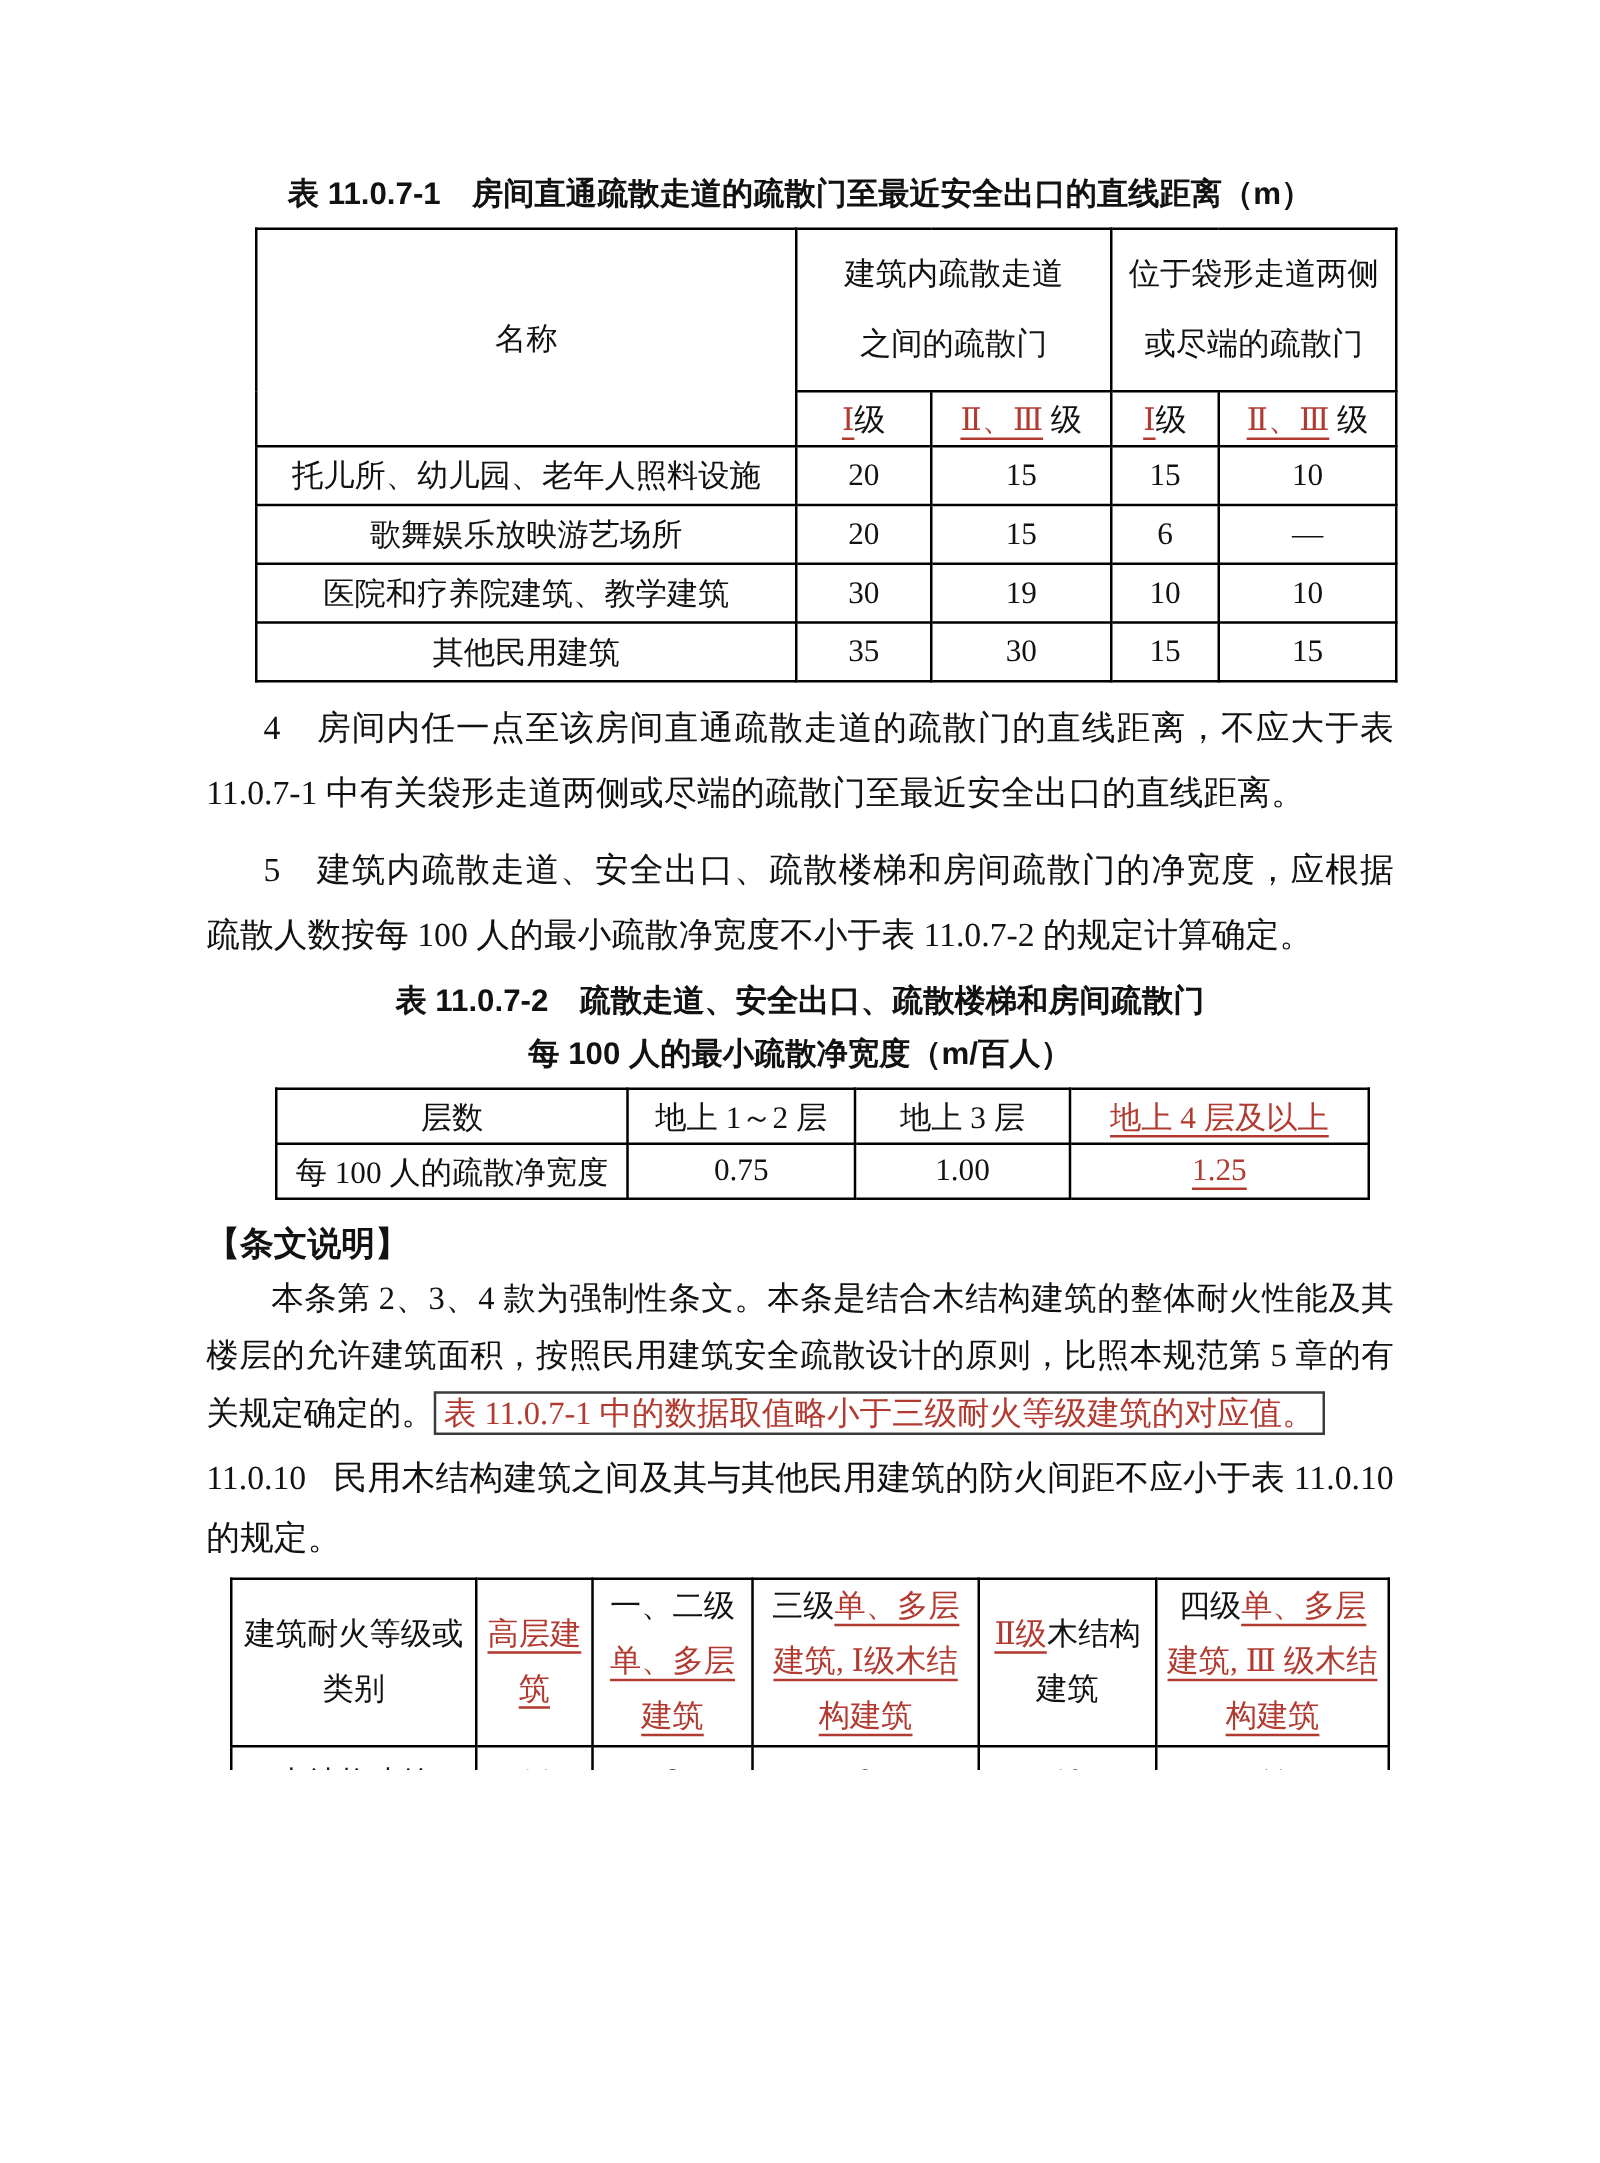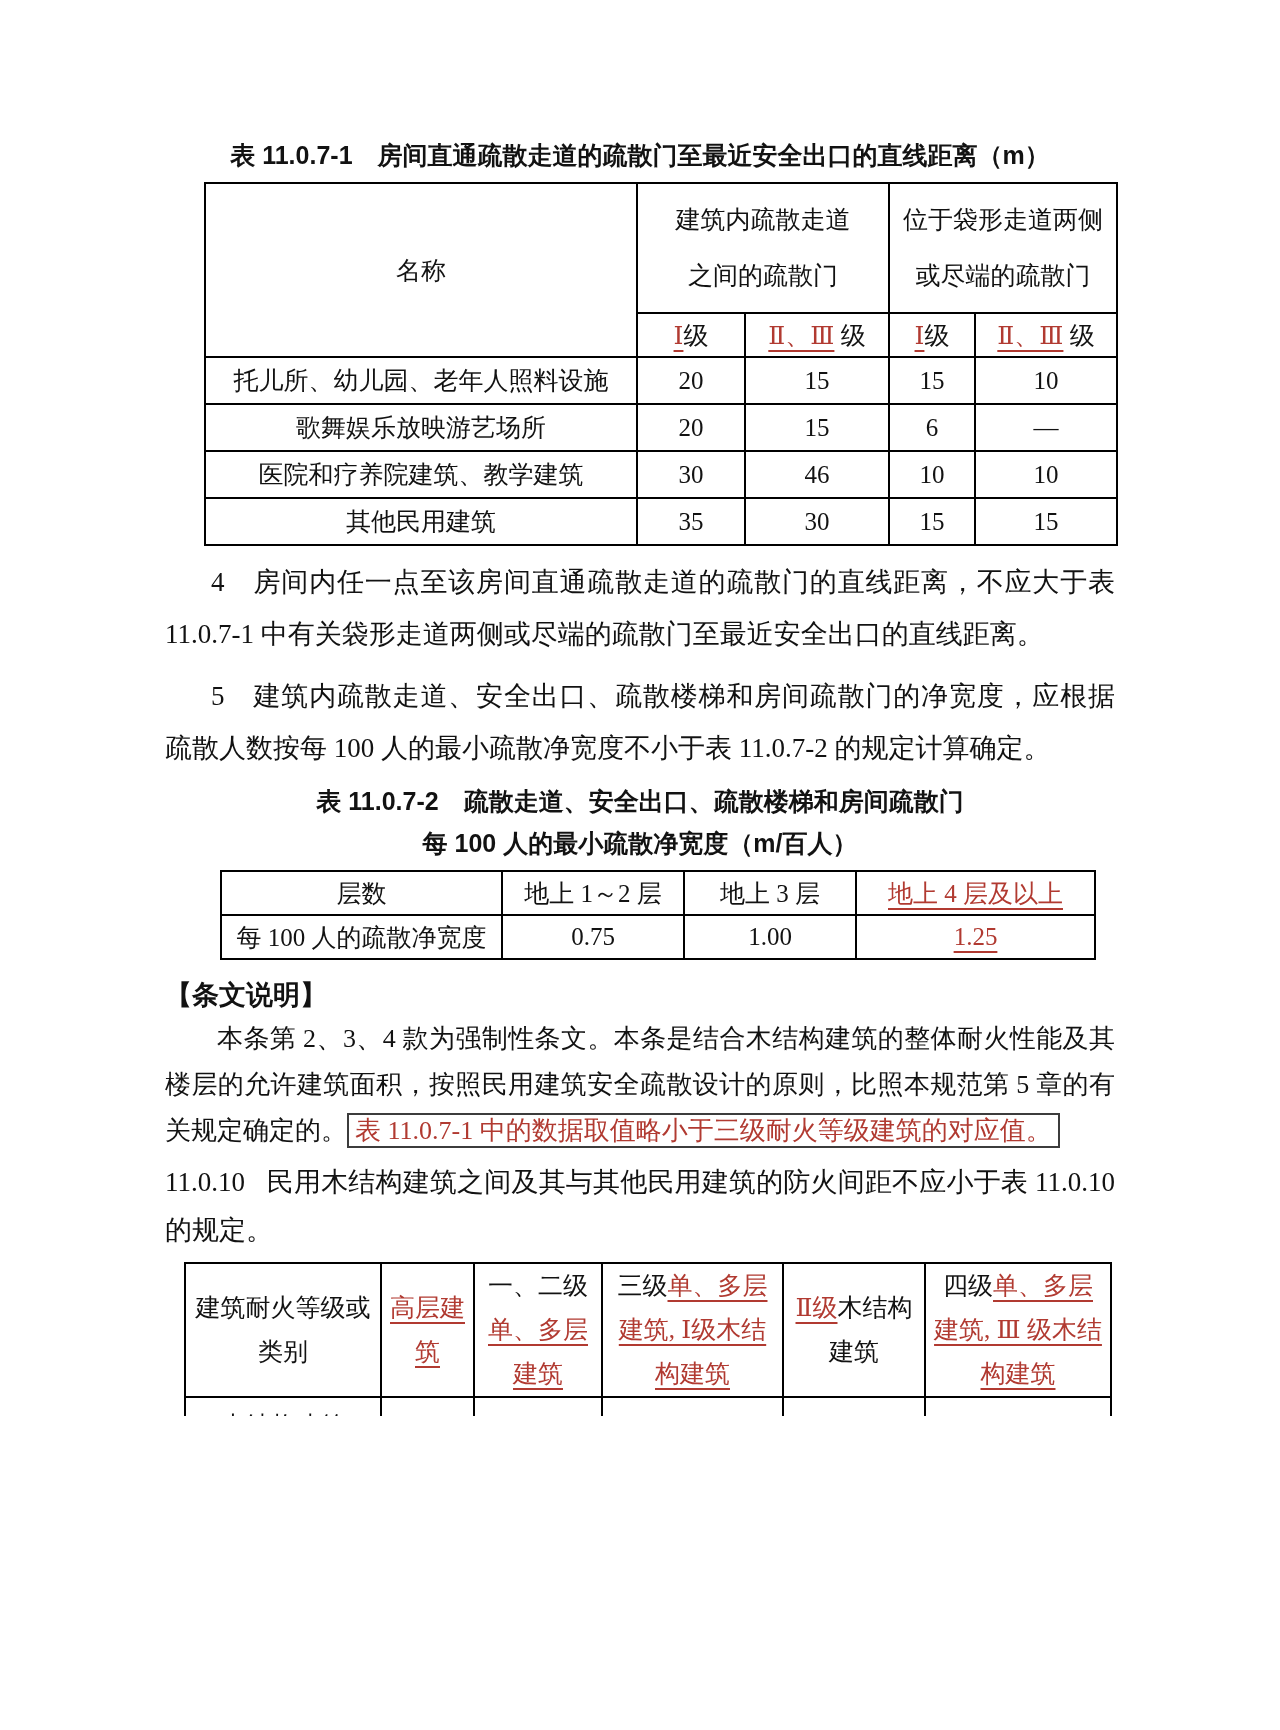--- a/index.html
+++ b/index.html
@@ -99,21 +99,21 @@
     <tr class="r-data">
       <td>歌舞娱乐放映游艺场所</td>
       <td>20</td>
       <td>15</td>
       <td>6</td>
       <td>—</td>
     </tr>
     <tr class="r-data">
       <td>医院和疗养院建筑、教学建筑</td>
       <td>30</td>
-      <td>46</td>
+      <td>19</td>
       <td>10</td>
       <td>10</td>
     </tr>
     <tr class="r-data">
       <td>其他民用建筑</td>
       <td>35</td>
       <td>30</td>
       <td>15</td>
       <td>15</td>
     </tr>

